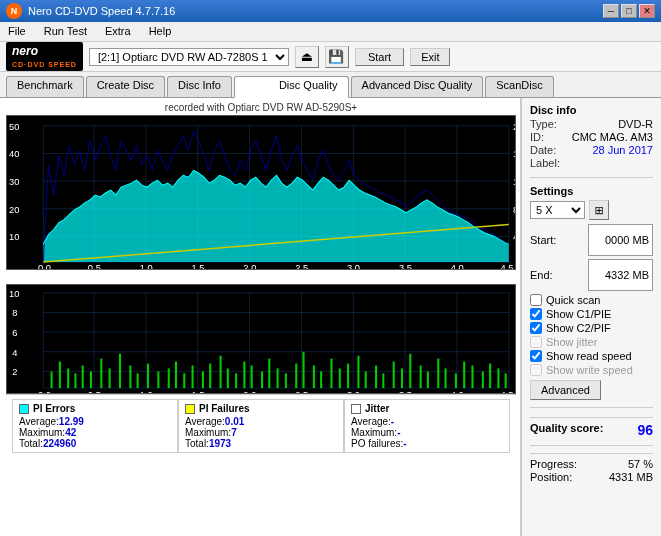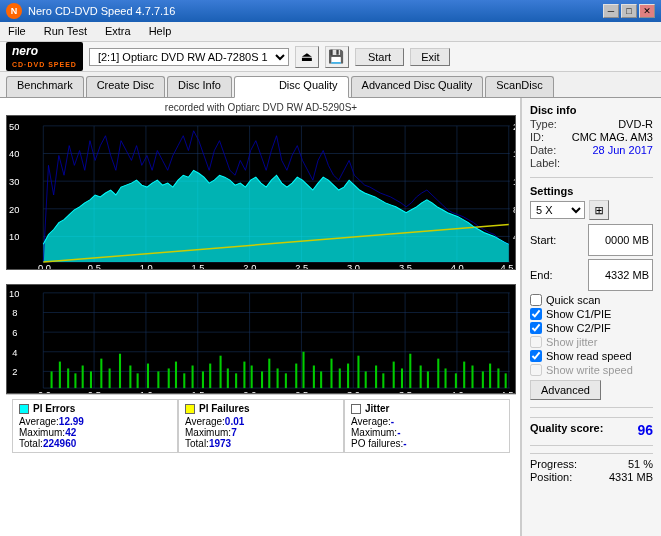--- a/index.html
+++ b/index.html
@@ -586,21 +586,21 @@
     <div class="quality-score-row">
       <span class="quality-score-label">Quality score:</span>
       <span class="quality-score-value">96</span>
     </div>
 
     <div class="divider"></div>
 
     <div class="bottom-info">
       <div class="bottom-info-row">
         <span>Progress:</span>
-        <span class="bottom-info-value">51 %</span>
+        <span class="bottom-info-value">57 %</span>
       </div>
       <div class="bottom-info-row">
         <span>Position:</span>
         <span class="bottom-info-value">4331 MB</span>
       </div>
     </div>
 
   </div>
 </div>
 

